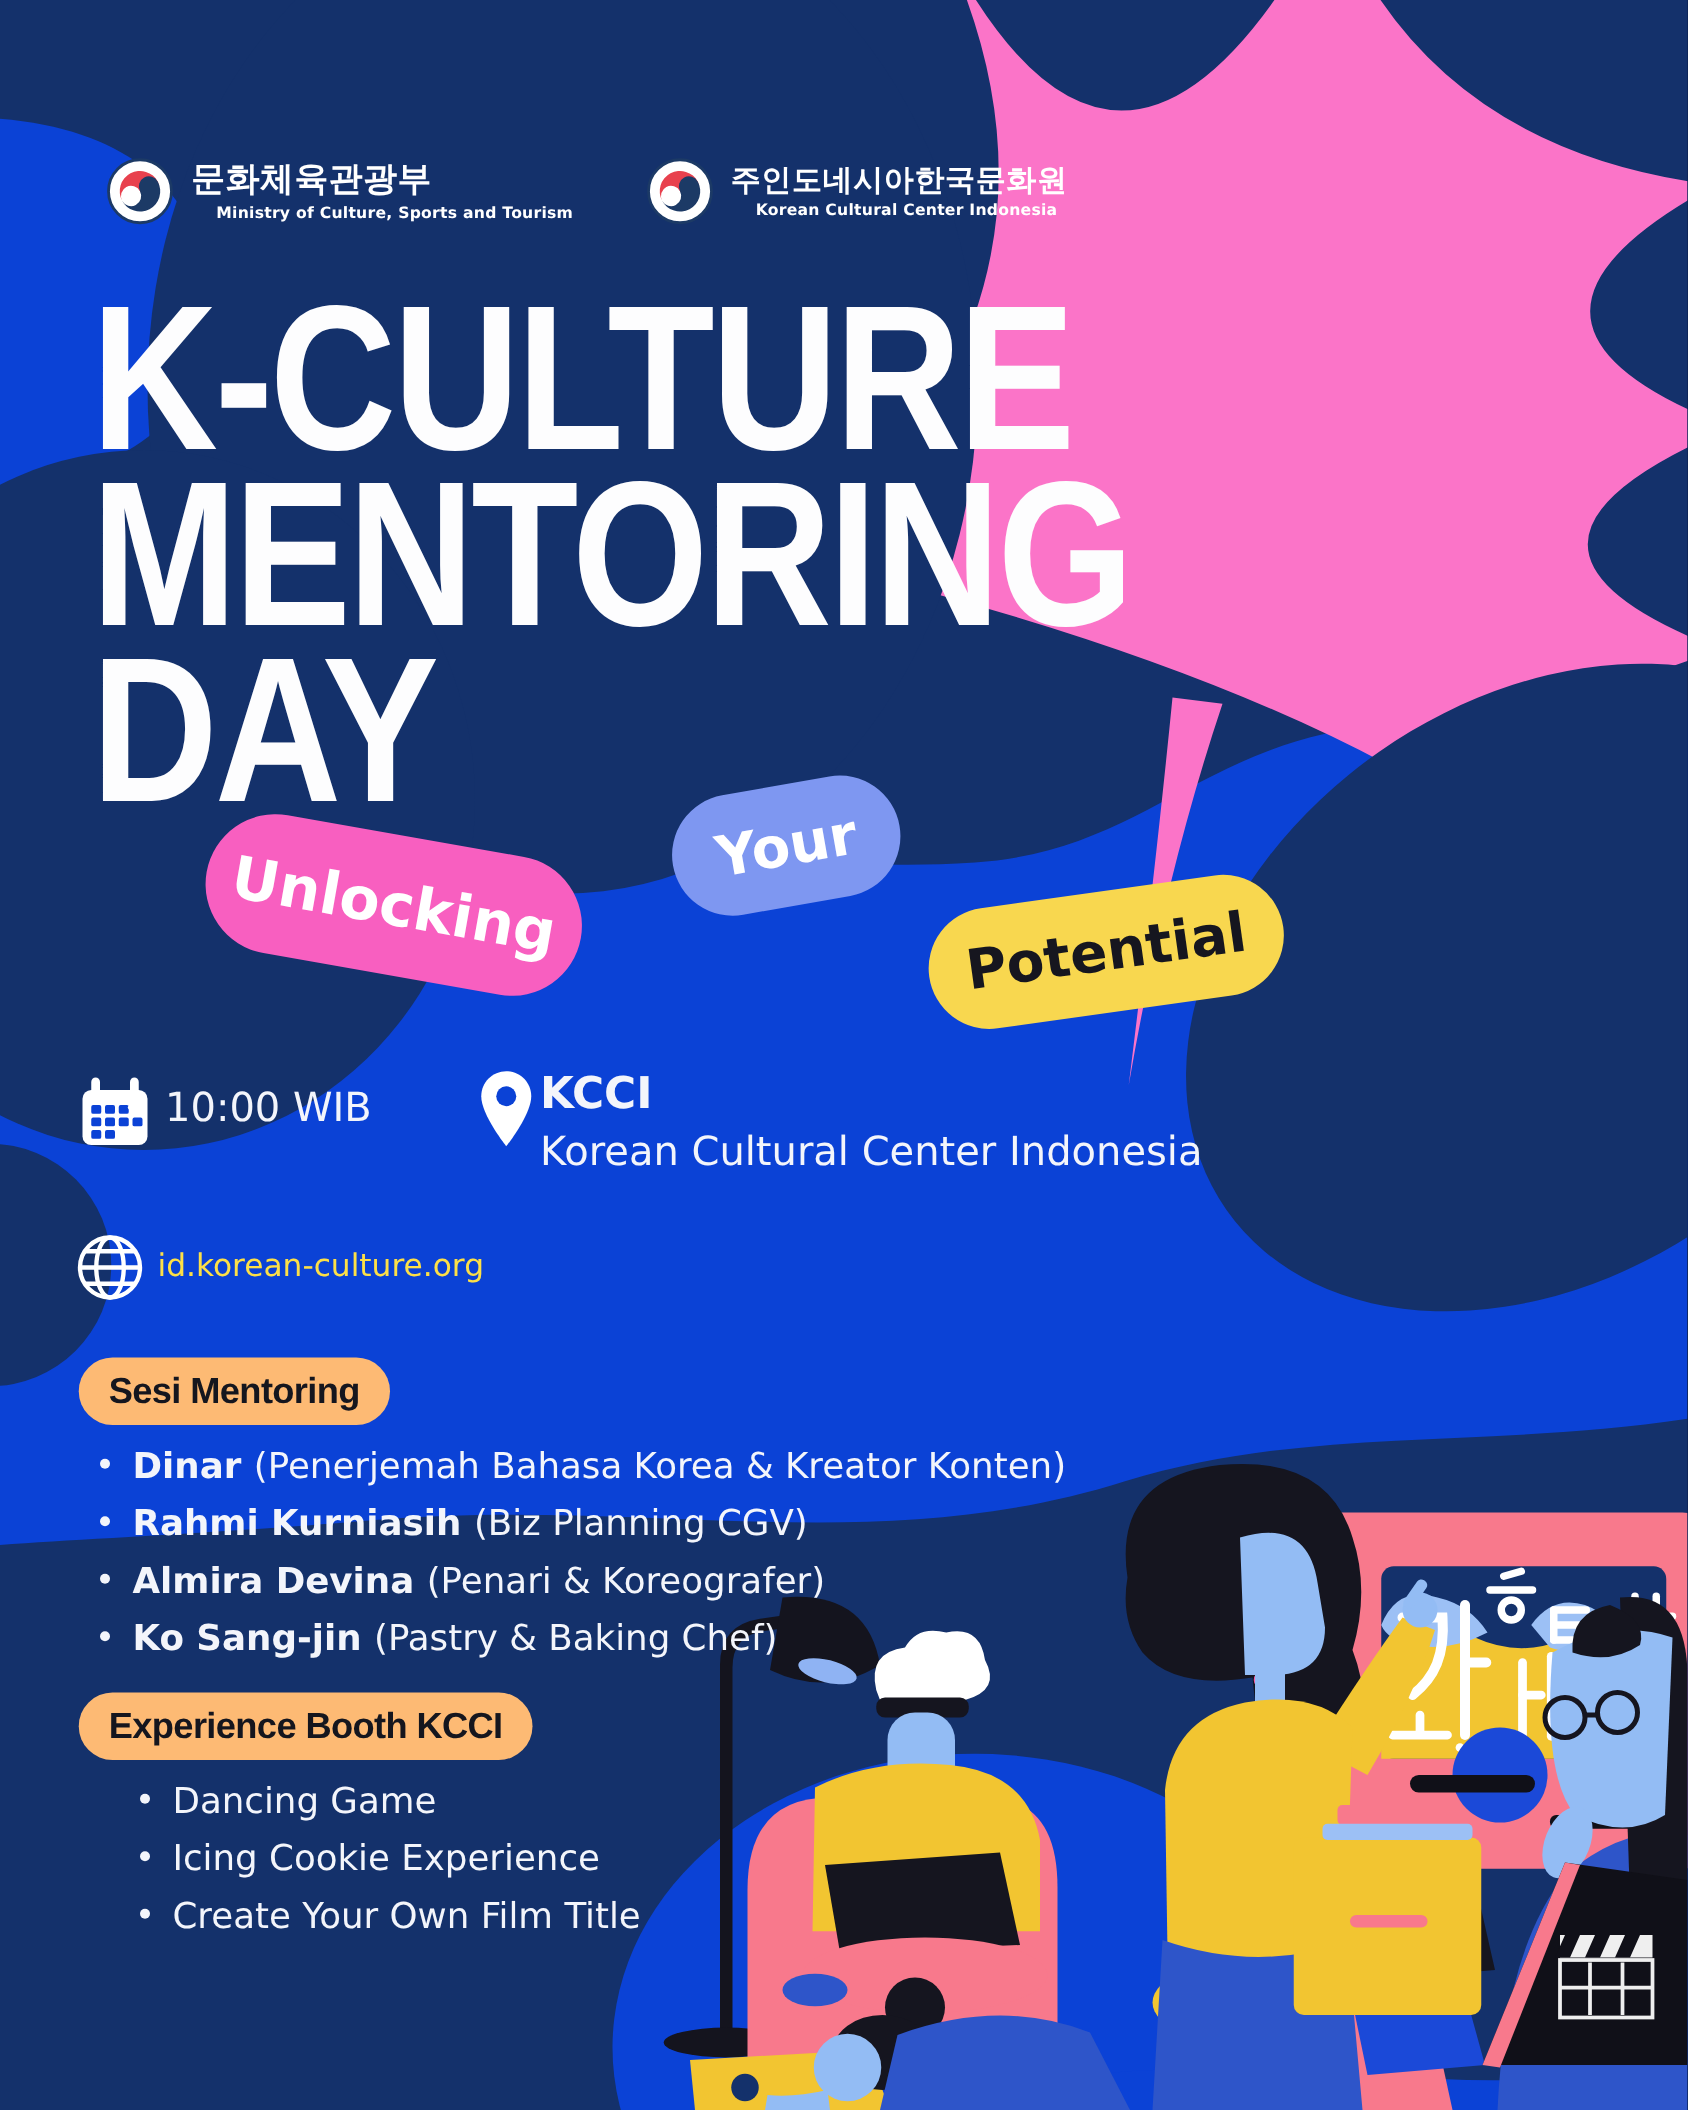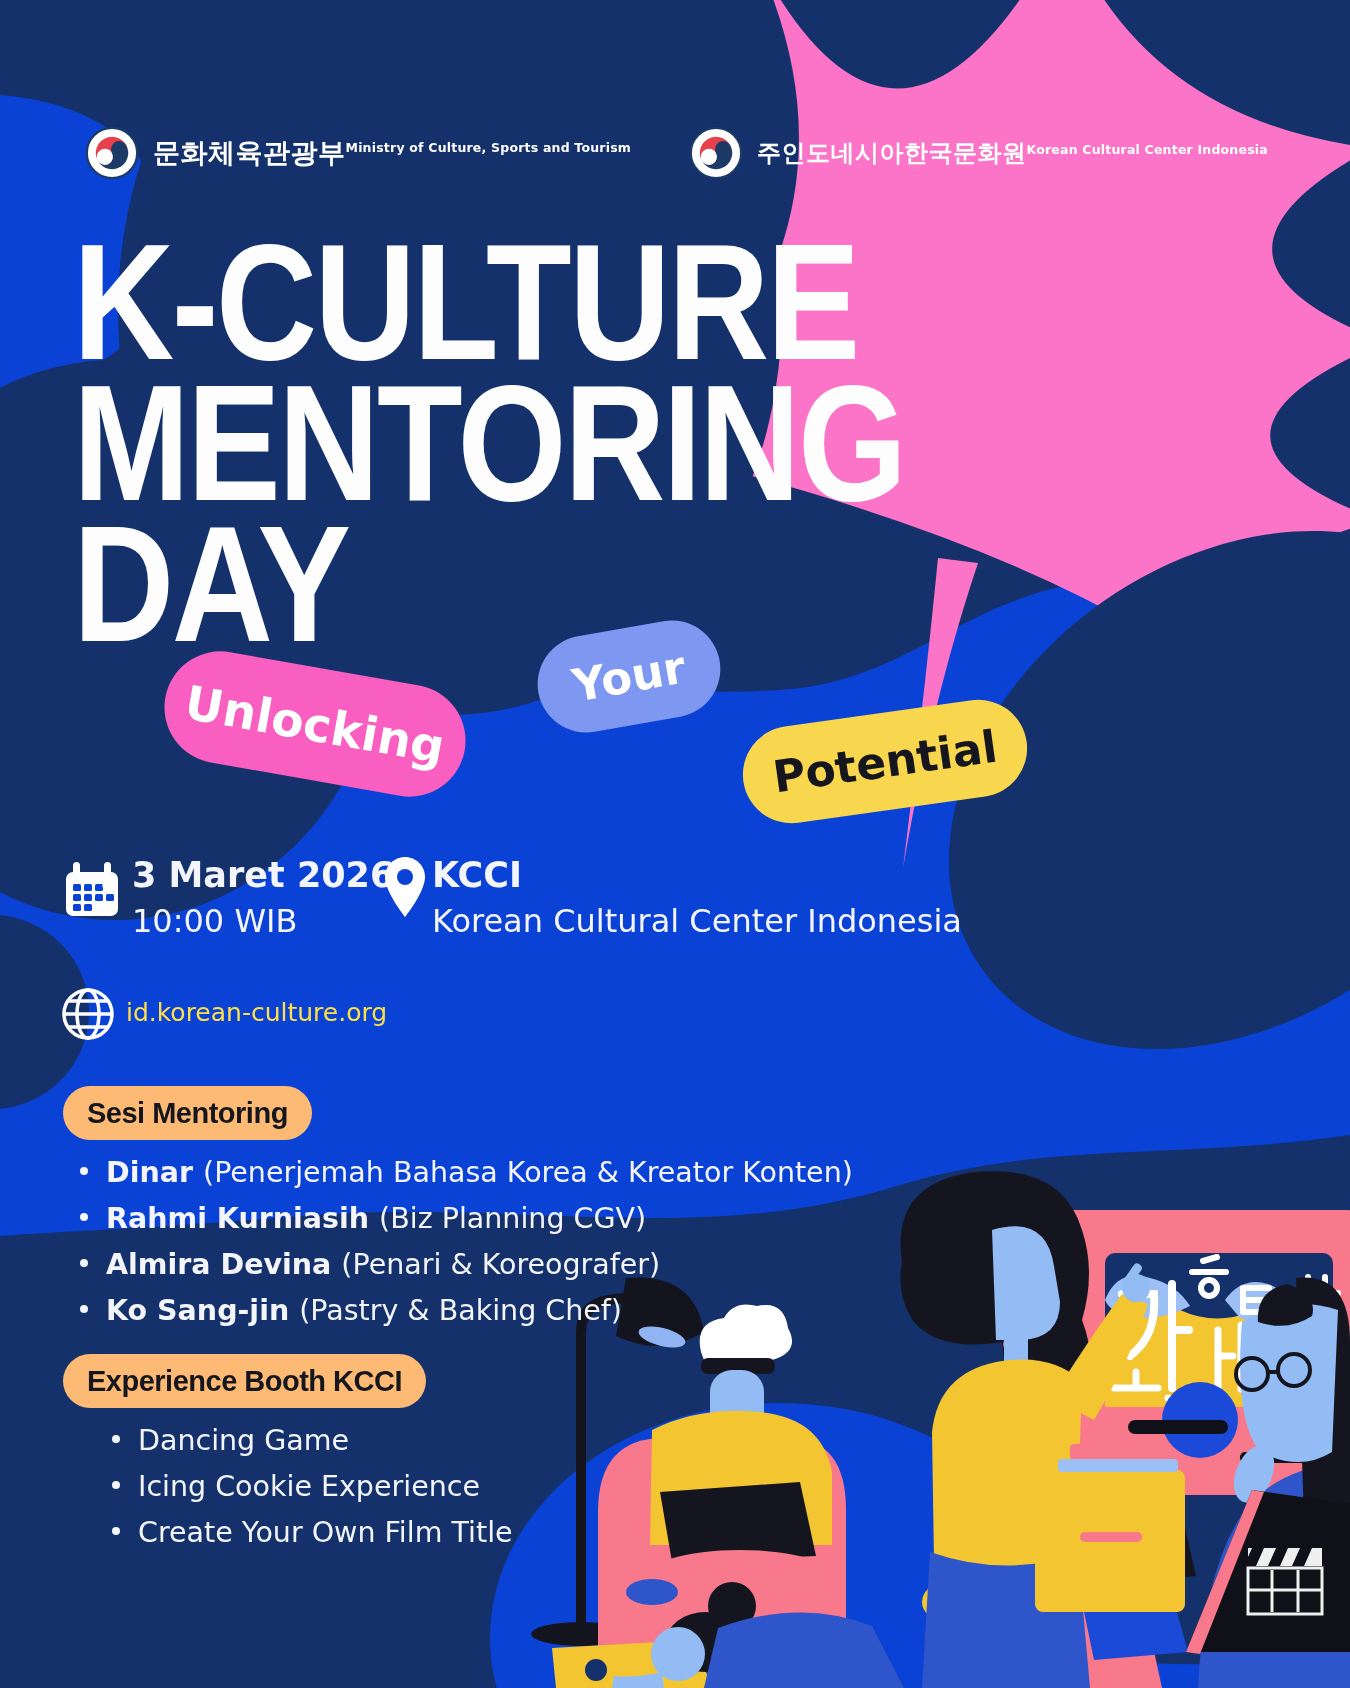--- a/index.html
+++ b/index.html
@@ -4,23 +4,23 @@
 <style>
   html,body{margin:0;padding:0;background:#0a1f4a;}
   .poster{position:relative;width:1350px;height:1688px;overflow:hidden;
           background:#14316B;font-family:"DejaVu Sans",sans-serif;}
   .bg-svg{position:absolute;left:0;top:0;width:1350px;height:1688px;}
 
   
   .logo-row{position:absolute;left:85px;top:126px;display:flex;gap:58px;align-items:center;}
   .logo{display:flex;align-items:center;gap:14px;}
   .logo svg{width:54px;height:54px;flex:0 0 auto;}
-  .logo .ltxt{display:flex;line-height:1.12;}
+  .logo .ltxt{display:flex;flex-direction:column;line-height:1.12;}
   .logo .kr{color:#fff;font-weight:700;font-size:27px;letter-spacing:0.5px;}
-  .logo .en{color:#fff;font-size:12.5px;font-weight:700;margin-top:3px;letter-spacing:0.2px;}
+  .logo .en{color:#fff;font-size:12.5px;font-weight:700;margin-top:3px;letter-spacing:0.2px;margin-left:20px;}
   .logo.kcci .kr{font-size:24px;}
 
   
   .title{position:absolute;left:73px;top:232px;color:#FDFDFE;
          font-family:"Liberation Sans",sans-serif;font-weight:700;
          font-size:165px;line-height:141px;letter-spacing:-3px;}
   .title .tline{transform:scaleX(0.85);transform-origin:left center;white-space:nowrap;}
 
   
   .pill{position:absolute;display:flex;align-items:center;justify-content:center;
@@ -277,21 +277,20 @@
       <rect x="13" y="36" width="8" height="7" rx="1.5"></rect>
         <rect x="24" y="36" width="8" height="7" rx="1.5"></rect>
       <rect x="35" y="36" width="8" height="7" rx="1.5"></rect>
         <rect x="46" y="36" width="8" height="7" rx="1.5"></rect>
       <rect x="13" y="46" width="8" height="7" rx="1.5"></rect>
         <rect x="24" y="46" width="8" height="7" rx="1.5"></rect>
     </g>
     <path d="M44,28 l4,4 7,-8" stroke="#FFFFFF" stroke-width="3.5" fill="none" stroke-linecap="round"></path>
   </svg>
   <div class="info" style="left:132px;top:858px;">
-    <div class="b">3 Maret 2026</div>
     <div class="r">10:00 WIB</div>
   </div>
 
   <svg class="icon-abs" style="left:384px;top:856px;width:42px;height:62px;" viewBox="0 0 42 62">
     <path d="M21,1 C32,1 41,10 41,21 C41,36 21,61 21,61 C21,61 1,36 1,21 C1,10 10,1 21,1 Z" fill="#FFFFFF"></path>
     <circle cx="21" cy="21" r="8" fill="#0B42D6"></circle>
   </svg>
   <div class="info" style="left:432px;top:858px;">
     <div class="b">KCCI</div>
     <div class="r">Korean Cultural Center Indonesia</div>

